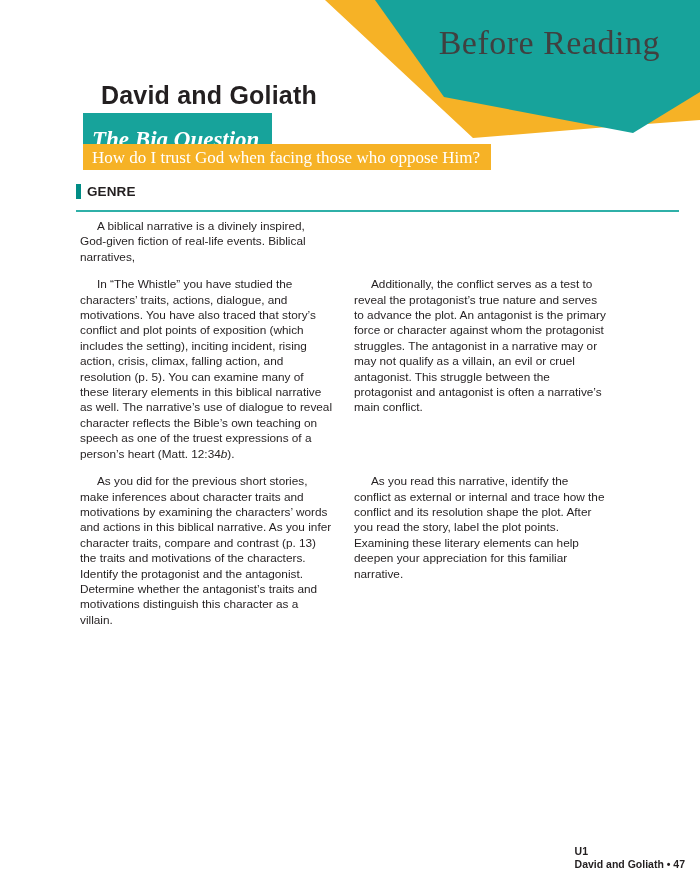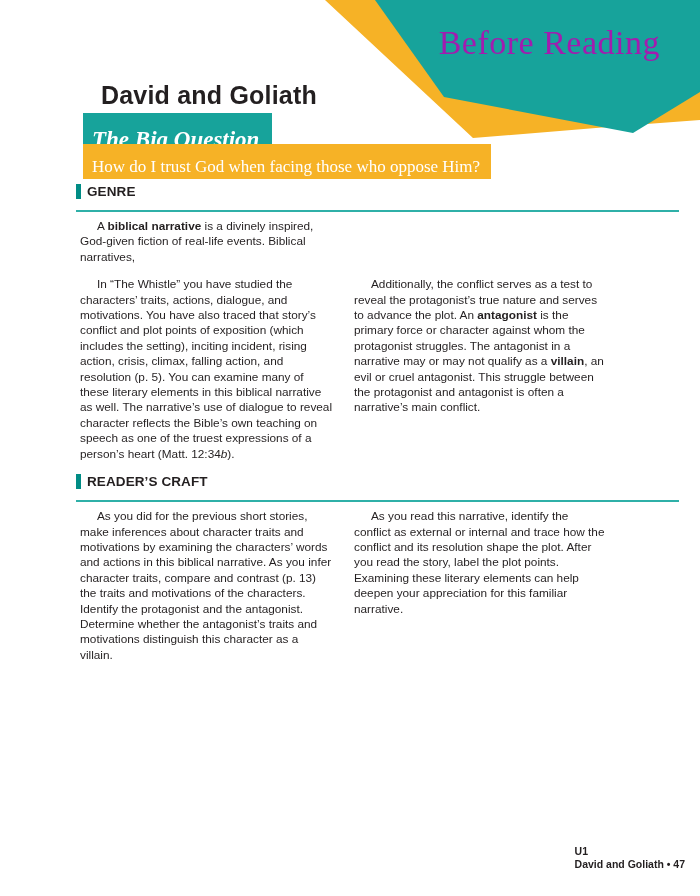--- a/index.html
+++ b/index.html
@@ -4,50 +4,50 @@
 <style>
   html,body { margin:0; padding:0; background:#fff; }
   .page {
     position:relative; width:700px; height:896px; background:#ffffff;
     overflow:hidden; font-family:"Liberation Sans", sans-serif; color:#231f20;
   }
   .deco-svg { position:absolute; top:0; left:0; display:block; }
   .banner-title {
     position:absolute; top:24px; right:40px;
     font-family:"Liberation Serif", serif; font-size:34px; line-height:38px;
-    color:#a21caf; letter-spacing:0.5px;
+    color:#404040; letter-spacing:0.5px;
   }
   .doc-title {
     position:absolute; left:84px; top:64px; margin:17px;
     font-size:25px; font-weight:bold; letter-spacing:0.2px; color:#231f20;
   }
   .bq-bar {
     position:absolute; left:83px; top:113px; height:31px;
     background:#17a39b; color:#ffffff;
     font-family:"Liberation Serif", serif; font-style:italic; font-weight:bold;
     font-size:23px; line-height:30px; padding:12px 13px 0 9px; white-space:nowrap;
   }
   .q-bar {
     position:absolute; left:83px; top:144px; height:25px;
     background:#f6b226; color:#ffffff;
     font-family:"Liberation Serif", serif;
-    font-size:17px; line-height:25px; padding:10px 11px 0 9px; white-space:nowrap;
+    font-size:17px; line-height:25px; padding:1px 11px 0 9px; white-space:nowrap;
   }
   .content { position:absolute; left:76px; top:184px; width:603px; }
   .section { margin-bottom:12px; }
   .sec-head {
     display:flex; align-items:center; gap:6px;
     border-bottom:2px solid #2fb0a8; padding-bottom:11px;
   }
   .accent { width:5px; height:15px; background:#008c85; flex:0 0 auto; }
   .sec-title { font-size:13.5px; font-weight:bold; letter-spacing:0.1px; }
   .sec-body { display:flex; gap:21px; margin:7px 0 0 4px; width:527px; }
   .col { width:253px; font-size:11.8px; line-height:15.4px; text-align:left; }
   .indent { text-indent:17px; }
-  .b { font-weight:bold; }
+  .b { font-weight:normal; }
   .i { font-style:italic; }
   .footer {
     position:absolute; right:15px; top:845px; 
     font-weight:bold; font-size:10.5px; line-height:13px; color:#231f20;
   }
 </style>
 </head>
 <body>
 
 <div class="page">
@@ -84,24 +84,20 @@
         <div class="col indent">
           <span>In “The Whistle” you have studied the characters’ traits, actions, dialogue, and motivations. You have also traced that story’s conflict and plot points of exposition (which includes the setting), inciting incident, rising action, crisis, climax, falling action, and resolution (p. 5). You can examine many of these literary elements in this biblical narrative as well. The narrative’s use of dialogue to reveal character reflects the Bible’s own teaching on speech as one of the truest expressions of a person’s heart (Matt. 12:34</span><span class="i">b</span><span>).</span>
         </div>
         <div class="col indent">
           <span>Additionally, the conflict serves as a test to reveal the protagonist’s true nature and serves to advance the plot. An </span><span class="b">antagonist</span><span> is the primary force or character against whom the protagonist struggles. The antagonist in a narrative may or may not qualify as a </span><span class="b">villain</span><span>, an evil or cruel antagonist. This struggle between the protagonist and antagonist is often a narrative’s main conflict.</span>
         </div>
       </div>
     </div>
 
     <div class="section">
-      <div class="sec-head">
-        <span class="accent"></span>
-        <span class="sec-title">READER’S CRAFT</span>
-      </div>
       <div class="sec-body">
         <div class="col indent">
           <span>As you did for the previous short stories, make inferences about character traits and motivations by examining the characters’ words and actions in this biblical narrative. As you infer character traits, compare and contrast (p. 13) the traits and motivations of the characters. Identify the protagonist and the antagonist. Determine whether the antagonist’s traits and motivations distinguish this character as a villain.</span>
         </div>
         <div class="col indent">
           <span>As you read this narrative, identify the conflict as external or internal and trace how the conflict and its resolution shape the plot. After you read the story, label the plot points. Examining these literary elements can help deepen your appreciation for this familiar narrative.</span>
         </div>
       </div>
     </div>
 

